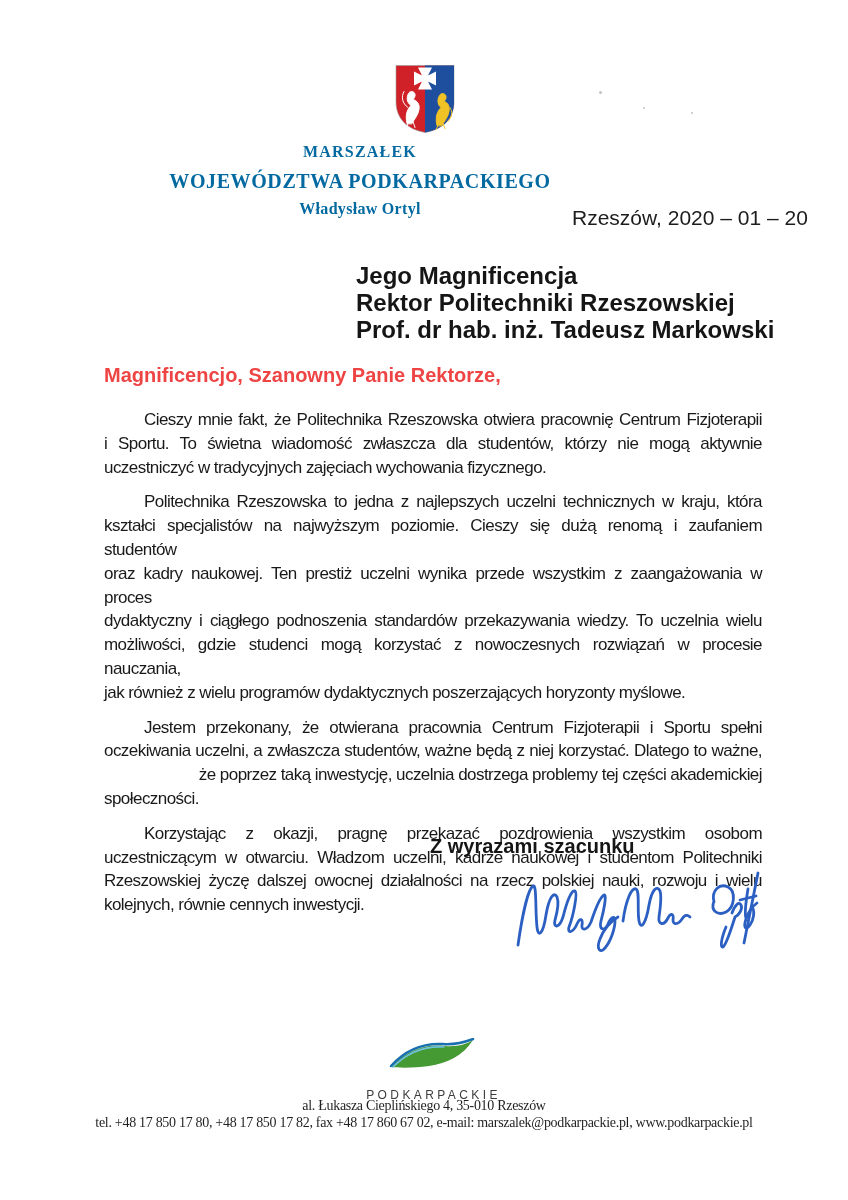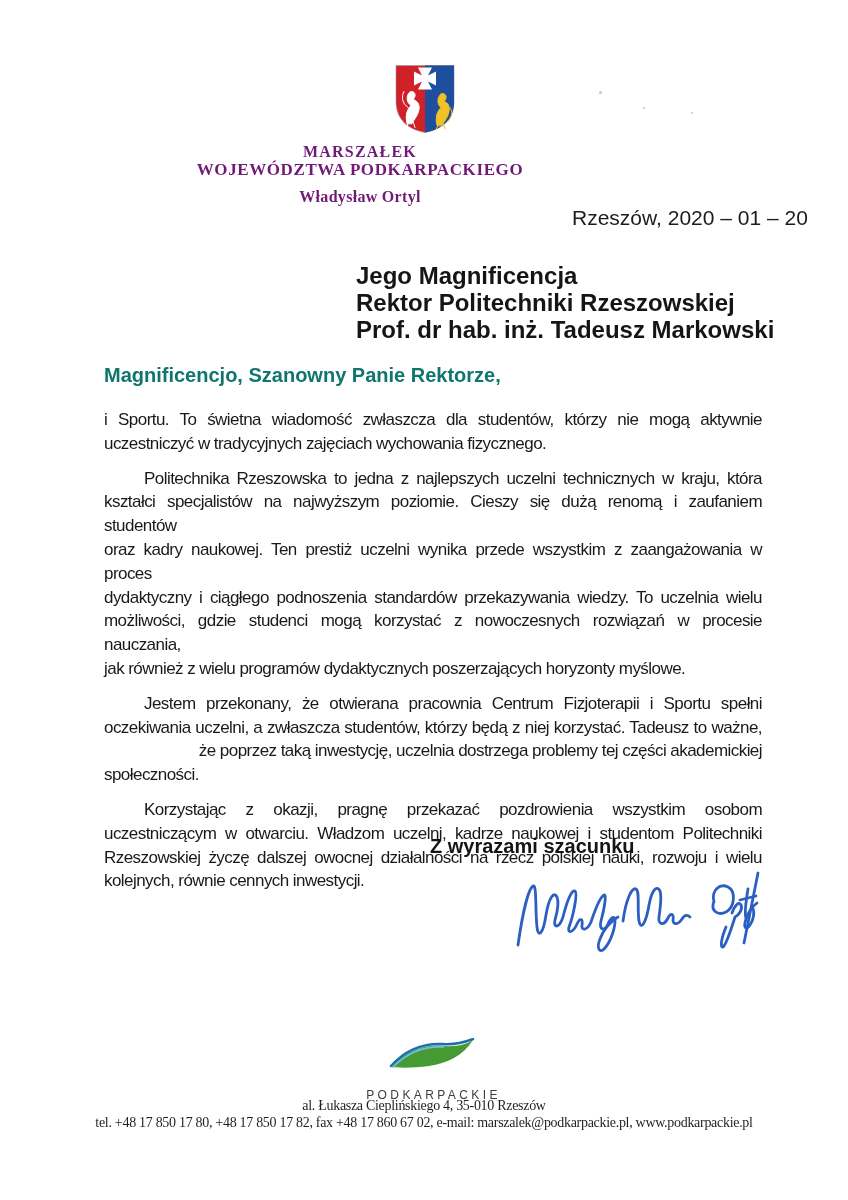--- a/index.html
+++ b/index.html
@@ -3,28 +3,28 @@
 <meta charset="utf-8">
 <style>
   html,body{margin:0;padding:0;background:#e8e8e8;}
   .page{
     position:relative;width:848px;height:1200px;margin:0 auto;background:#ffffff;
     font-family:"Liberation Sans",sans-serif;color:#1b1b1b;overflow:hidden;
   }
   
   .crest{position:absolute;left:394px;top:63px;width:62px;height:71px;}
   .header-text{position:absolute;left:0;top:143px;width:720px;text-align:center;
-    font-family:"Liberation Serif",serif;font-weight:bold;color:#701a75;}
+    font-family:"Liberation Serif",serif;font-weight:bold;color:#0369a1;}
   .ht1{font-size:16px;letter-spacing:1.2px;line-height:17px;}
-  .ht2{font-size:17px;letter-spacing:0.6px;line-height:17px;margin-top:1px;}
+  .ht2{font-size:20px;letter-spacing:0.6px;line-height:17px;margin-top:13px;}
   .ht-name{font-size:16px;margin-top:10px;letter-spacing:0.3px;}
   .date-line{position:absolute;left:572px;top:206px;font-size:21px;color:#1c1c1c;}
   
   .recipient{position:absolute;left:356px;top:262px;font-weight:bold;font-size:24px;line-height:27px;color:#151515;}
-  .salutation{position:absolute;left:104px;top:364px;font-weight:bold;font-size:20px;color:#0f766e;}
+  .salutation{position:absolute;left:104px;top:364px;font-weight:bold;font-size:20px;color:#ef4444;}
   
   .body-block{position:absolute;left:104px;top:408px;width:658px;font-size:17px;letter-spacing:-0.55px;line-height:23.8px;color:#191919;}
   .para{margin:0;}
   .para + .para{margin-top:11px;}
   .jl{text-align:justify;text-align-last:justify;}
   .ll{text-align:right;text-align-last:left;}
   .ind{text-indent:40px;}
   .closing{position:absolute;left:430px;top:835px;width:340px;text-align:left;font-weight:bold;font-size:20px;color:#151515;}
   .signature{position:absolute;left:430px;top:855px;width:330px;height:105px;}
   
@@ -77,34 +77,35 @@
   <div class="recipient">
     <div>Jego Magnificencja</div>
     <div>Rektor Politechniki Rzeszowskiej</div>
     <div>Prof. dr hab. inż. Tadeusz Markowski</div>
   </div>
 
   <div class="salutation">Magnificencjo, Szanowny Panie Rektorze,</div>
 
   <div class="body-block">
     <div class="para">
+      <div class="jl ind">Cieszy mnie fakt, że Politechnika Rzeszowska otwiera pracownię Centrum Fizjoterapii</div>
       <div class="jl">i Sportu. To świetna wiadomość zwłaszcza dla studentów, którzy nie mogą aktywnie</div>
       <div class="ll">uczestniczyć w tradycyjnych zajęciach wychowania fizycznego.</div>
     </div>
     <div class="para">
       <div class="jl ind">Politechnika Rzeszowska to jedna z najlepszych uczelni technicznych w kraju, która</div>
       <div class="jl">kształci specjalistów na najwyższym poziomie. Cieszy się dużą renomą i zaufaniem studentów</div>
       <div class="jl">oraz kadry naukowej. Ten prestiż uczelni wynika przede wszystkim z zaangażowania w proces</div>
       <div class="jl">dydaktyczny i ciągłego podnoszenia standardów przekazywania wiedzy. To uczelnia wielu</div>
       <div class="jl">możliwości, gdzie studenci mogą korzystać z nowoczesnych rozwiązań w procesie nauczania,</div>
       <div class="ll">jak również z wielu programów dydaktycznych poszerzających horyzonty myślowe.</div>
     </div>
     <div class="para">
       <div class="jl ind">Jestem przekonany, że otwierana pracownia Centrum Fizjoterapii i Sportu spełni</div>
-      <div class="jl">oczekiwania uczelni, a zwłaszcza studentów, którzy będą z niej korzystać. Tadeusz to ważne,</div>
+      <div class="jl">oczekiwania uczelni, a zwłaszcza studentów, ważne będą z niej korzystać. Dlatego to ważne,</div>
       <div class="ll">że poprzez taką inwestycję, uczelnia dostrzega problemy tej części akademickiej społeczności.</div>
     </div>
     <div class="para">
       <div class="jl ind">Korzystając z okazji, pragnę przekazać pozdrowienia wszystkim osobom</div>
       <div class="jl">uczestniczącym w otwarciu. Władzom uczelni, kadrze naukowej i studentom Politechniki</div>
       <div class="jl">Rzeszowskiej życzę dalszej owocnej działalności na rzecz polskiej nauki, rozwoju i wielu</div>
       <div class="ll">kolejnych, równie cennych inwestycji.</div>
     </div>
   </div>
 

